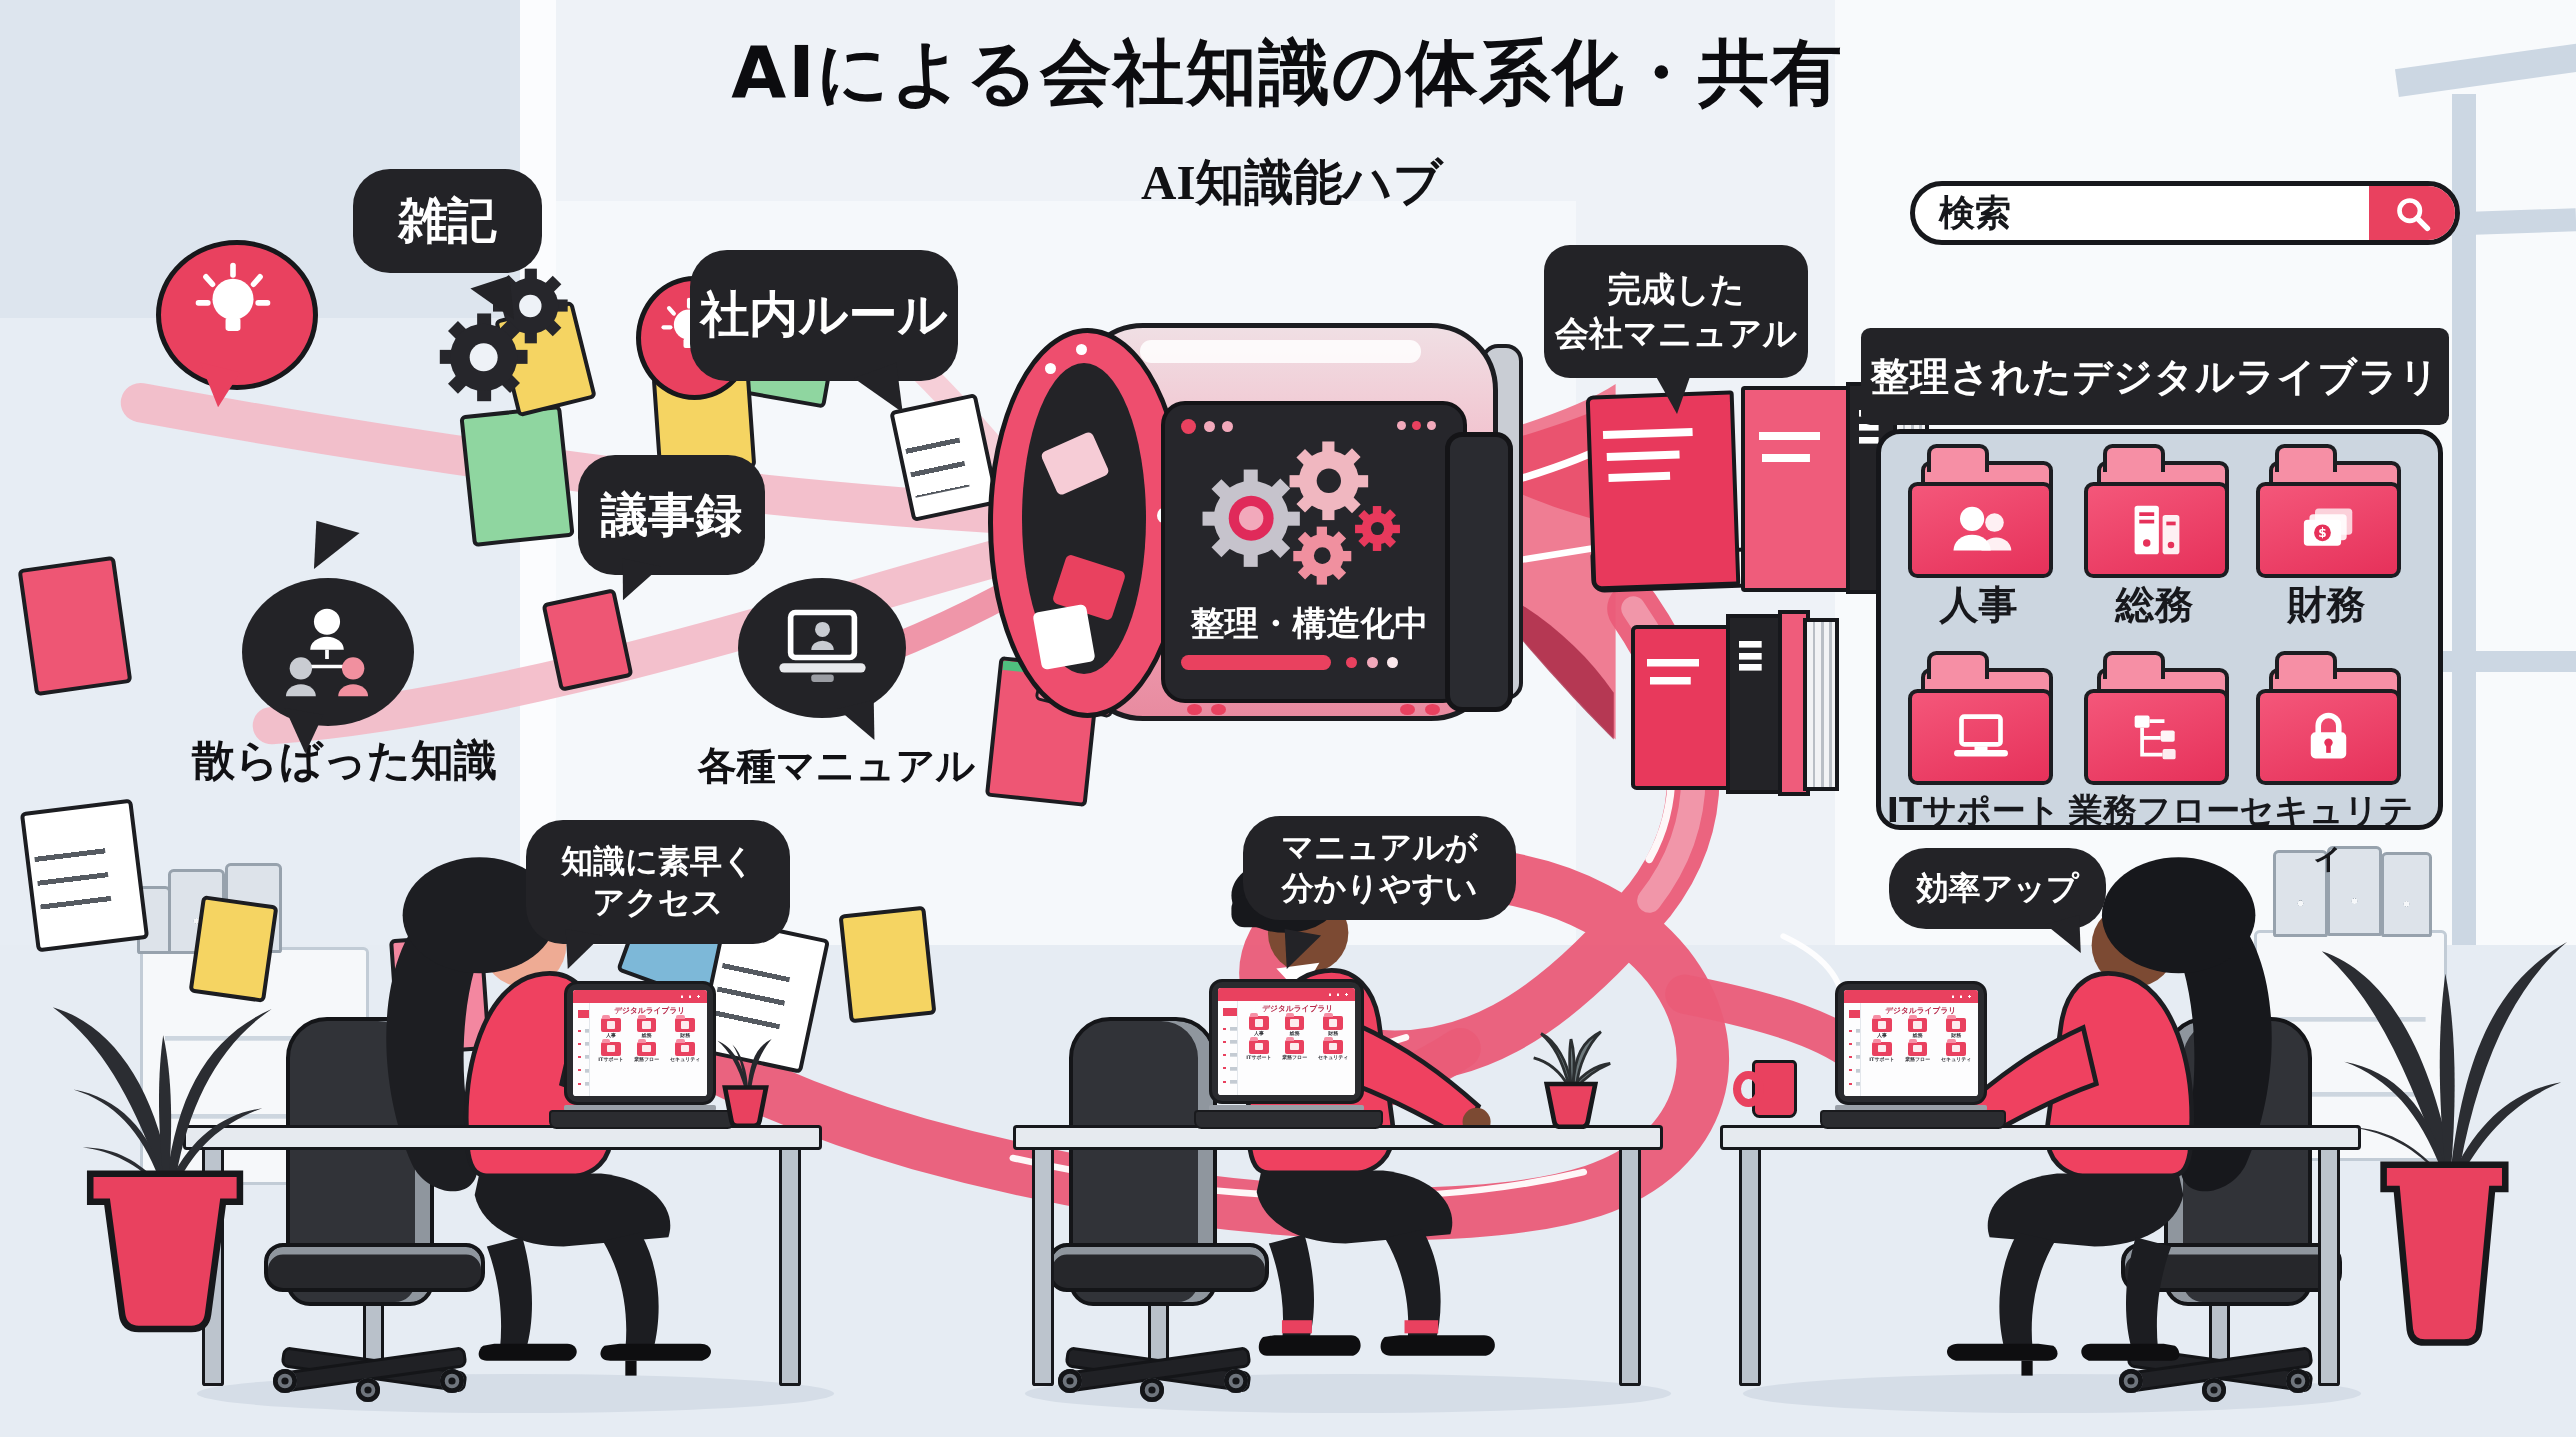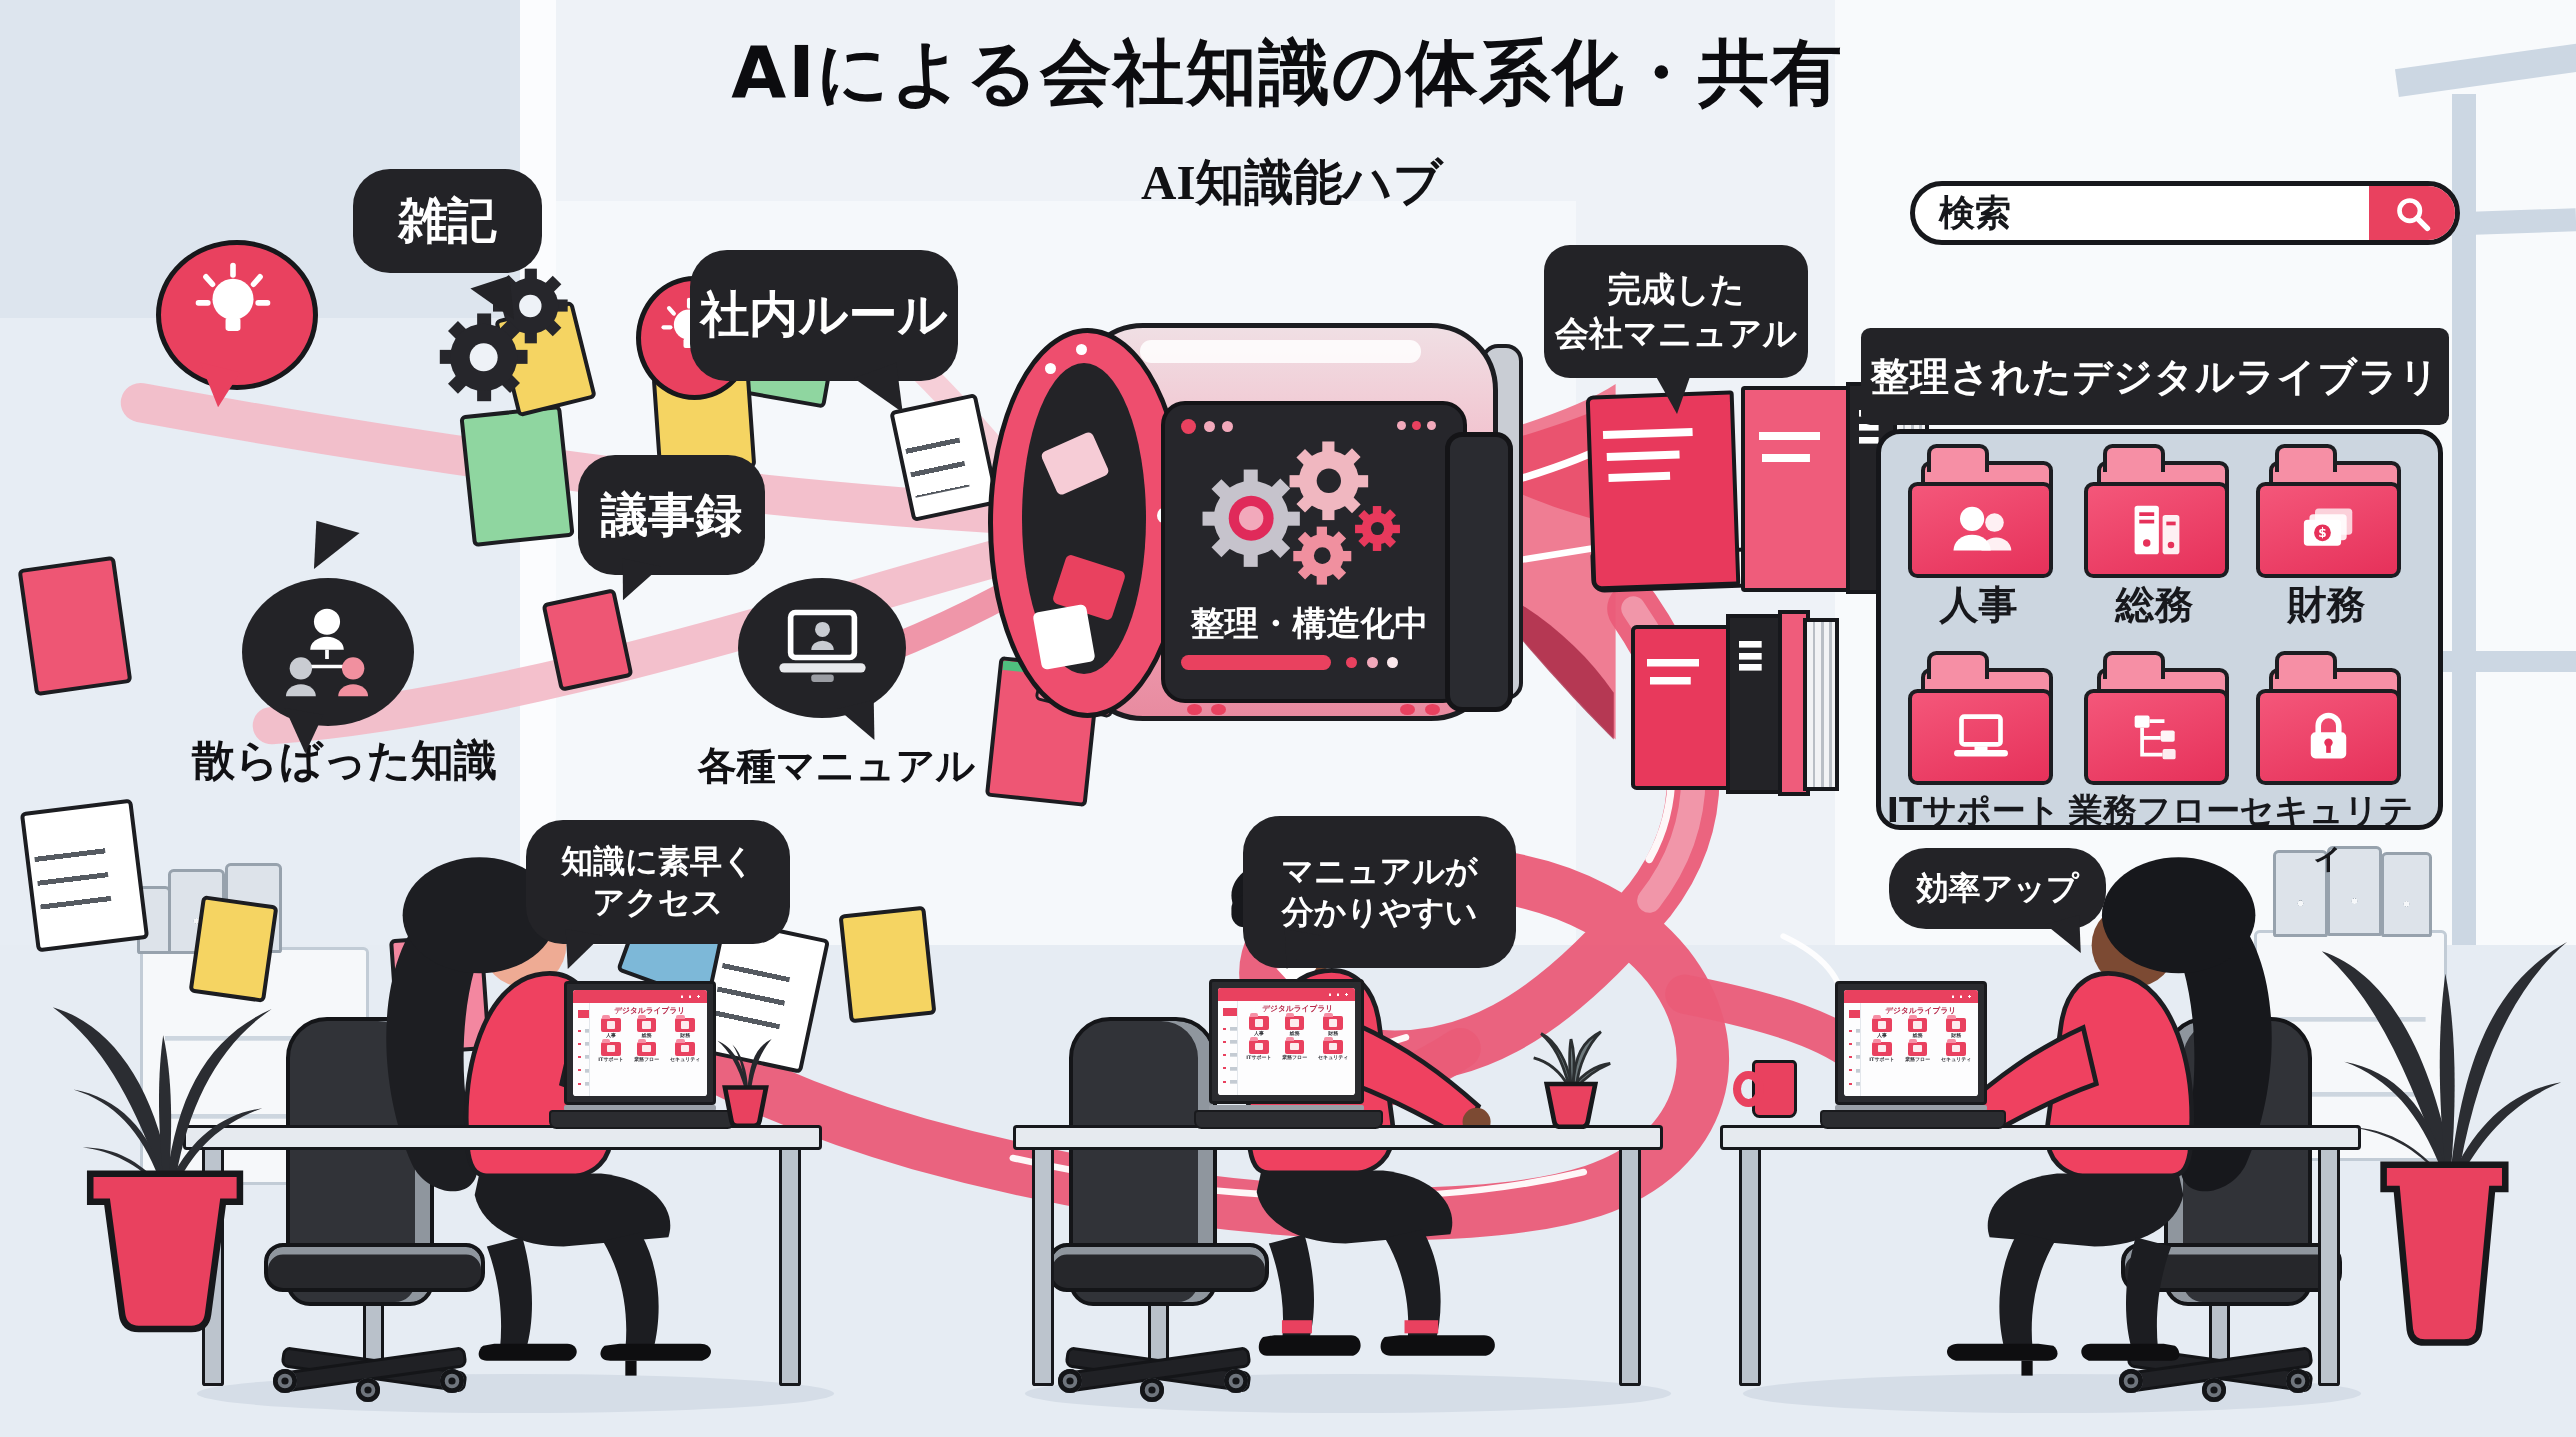--- a/index.html
+++ b/index.html
@@ -28,21 +28,21 @@
   .f-back{position:absolute;left:13px;top:0;width:124px;height:94px;background:#f68fa5;
           border:4.7px solid #1c1d21;border-radius:9.4px;}
   .f-back:before{content:"";position:absolute;left:1.9px;top:-20.6px;width:54px;height:24px;
           background:#f68fa5;border:4.7px solid #1c1d21;border-bottom:none;border-radius:9.4px 9.4px 0 0;}
   .f-front{position:absolute;left:0;top:20.6px;width:137px;height:88px;
           background:linear-gradient(160deg,#f4577a,#e6315a);border:4.7px solid #1c1d21;border-radius:9.4px;
           display:flex;align-items:center;justify-content:center;}
   .f-label{position:absolute;width:187px;text-align:center;font-weight:900;color:#17181c;z-index:32;}
   
   .lap{position:absolute;z-index:36;}
-  .lap-screen{position:absolute;inset:0;background:#2a2b2f;border:3.7px solid #191a1d;border-radius:4px;padding:5.6px;box-sizing:border-box;}
+  .lap-screen{position:absolute;inset:0;background:#2a2b2f;border:3.7px solid #191a1d;border-radius:13px;padding:5.6px;box-sizing:border-box;}
   .lap-inner{position:relative;width:100%;height:100%;background:#fdfdfe;border-radius:2.8px;overflow:hidden;display:flex;flex-direction:column;}
   .ls-top{height:13px;flex:0 0 13px;background:var(--accent);
      background-image:radial-gradient(circle 2.1px at calc(100% - 8.4px) 6.6px,#fff 55%,transparent 60%),
                       radial-gradient(circle 2.1px at calc(100% - 17px) 6.6px,#fff 55%,transparent 60%),
                       radial-gradient(circle 2.1px at calc(100% - 25px) 6.6px,#fff 55%,transparent 60%);}
   .ls-body{flex:1;display:flex;}
   .ls-side{width:34%;border-right:0.9px solid #e3e7ec;
      background-image:
        linear-gradient(var(--accent),var(--accent)),
        radial-gradient(circle 2.2px at 6.6px 28px,var(--accent) 60%,transparent 65%),linear-gradient(#c4cbd3,#c4cbd3),
@@ -597,21 +597,21 @@
   <svg class="abs" width="112" height="105" viewBox="0 0 120 112" style="left:1515px;top:1024px;z-index:37;">
     <g fill="#6f7a7d" stroke="#2b2f31" stroke-width="3">
       <path d="M58,66 C50,38 42,22 28,10 C44,18 56,40 60,64 Z"></path>
         <path d="M62,66 C64,34 72,18 92,8 C78,22 68,44 66,66 Z"></path>
       <path d="M57,66 C48,50 36,40 20,36 C36,40 50,52 58,68 Z"></path>
         <path d="M63,66 C74,52 88,44 102,42 C88,48 74,58 66,68 Z"></path>
       <path d="M60,66 C58,44 58,28 60,16 C64,30 64,48 62,66 Z"></path>
       </g>
     <path d="M34,64 h52 l-8,40 q-1,6 -7,6 h-22 q-6,0 -7,-6 Z" fill="#e9415f" stroke="#17181b" stroke-width="5"></path>
   </svg>
-  <div class="sb" style="left:1243px;top:816px;width:273px;height:152px;font-size:32px;">
+  <div class="sb" style="left:1243px;top:816px;width:273px;height:104px;font-size:32px;">
     <span>マニュアルが</span>
     <span>分かりやすい</span>
   </div>
   <div class="tail" style="left:1281px;top:932px;border-width:39px 28px 0 9.4px;border-color:var(--ink) transparent transparent transparent;transform:rotate(10deg);"></div>
 
   <div class="shadow" style="left:1743px;top:1374px;width:618px;height:39px;"></div>
   <div class="cabinet" style="left:2254px;top:930px;width:187px;height:225px;"></div>
   <div class="binder" style="left:2273px;top:850px;width:49px;height:81px;"></div>
   <div class="binder" style="left:2327px;top:846px;width:49px;height:84px;"></div>
   <div class="binder" style="left:2381px;top:852px;width:45px;height:79px;"></div>

